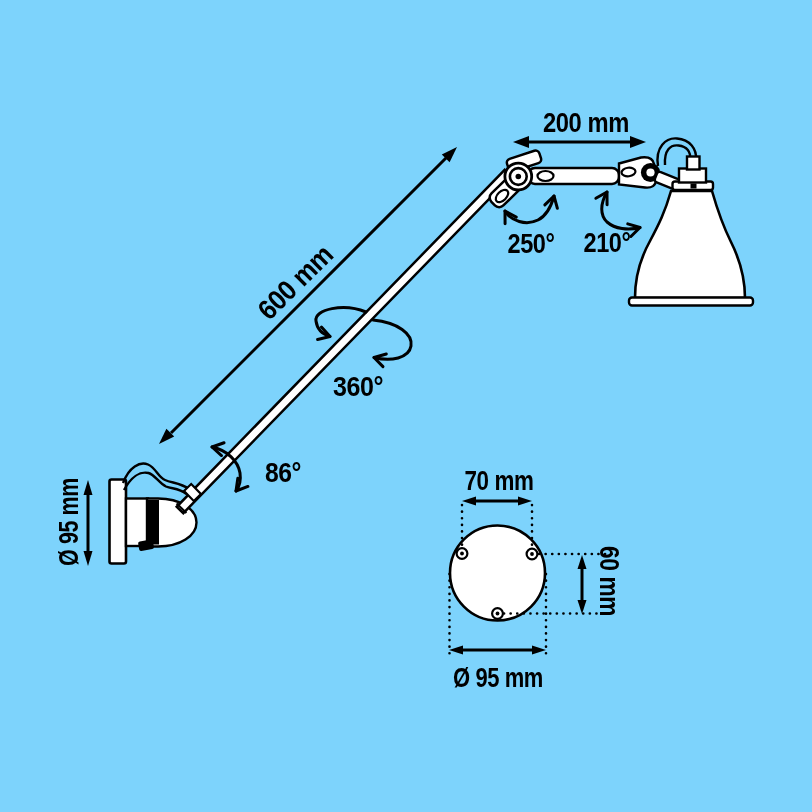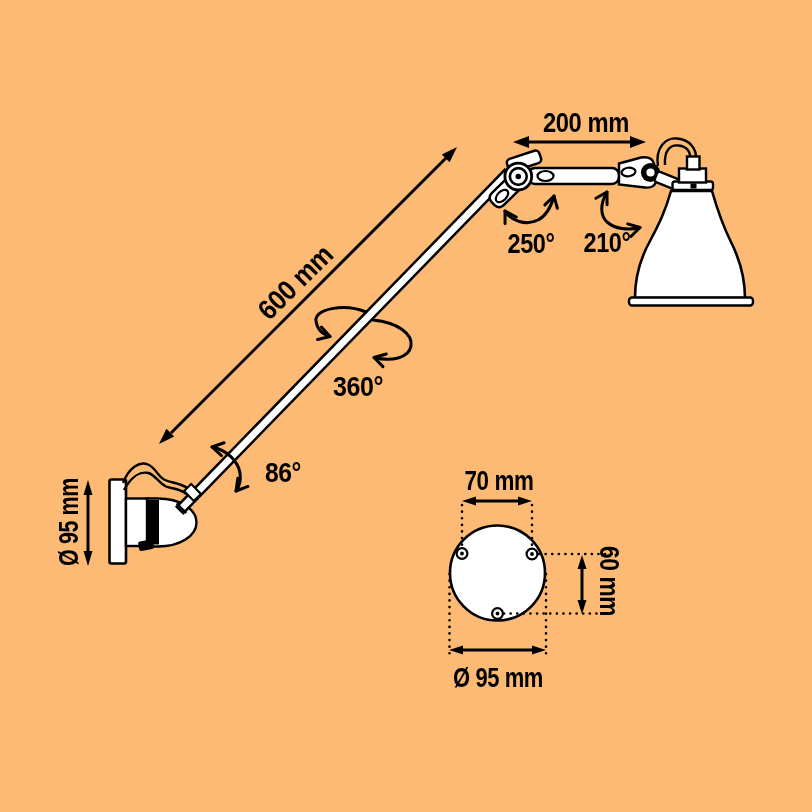--- a/index.html
+++ b/index.html
@@ -1,16 +1,16 @@
 <!DOCTYPE html>
 <html><head>
 <meta charset="utf-8">
 <style>
   html,body{margin:0;padding:0;background:#ffffff;}
-  .stage{position:relative;width:812px;height:812px;background:#fdba74;overflow:hidden;}
+  .stage{position:relative;width:812px;height:812px;background:#7dd3fc;overflow:hidden;}
   svg{position:absolute;left:0;top:0;}
   .lbl{font-family:"Liberation Sans",sans-serif;font-weight:bold;font-size:28px;
        letter-spacing:-0.5px;fill:#000000;text-anchor:middle;}
   .dim{stroke:#000000;stroke-width:3;fill:none;}
   .dimhead{fill:#000000;stroke:none;}
   .arc{stroke:#000000;stroke-width:3;fill:none;stroke-linecap:round;}
   .ln{stroke:#000000;fill:#ffffff;}
   .lnn{stroke:#000000;fill:none;}
   .solid{fill:#000000;stroke:none;}
   .dotted{stroke:#000000;stroke-width:2.6;fill:none;stroke-linecap:round;

